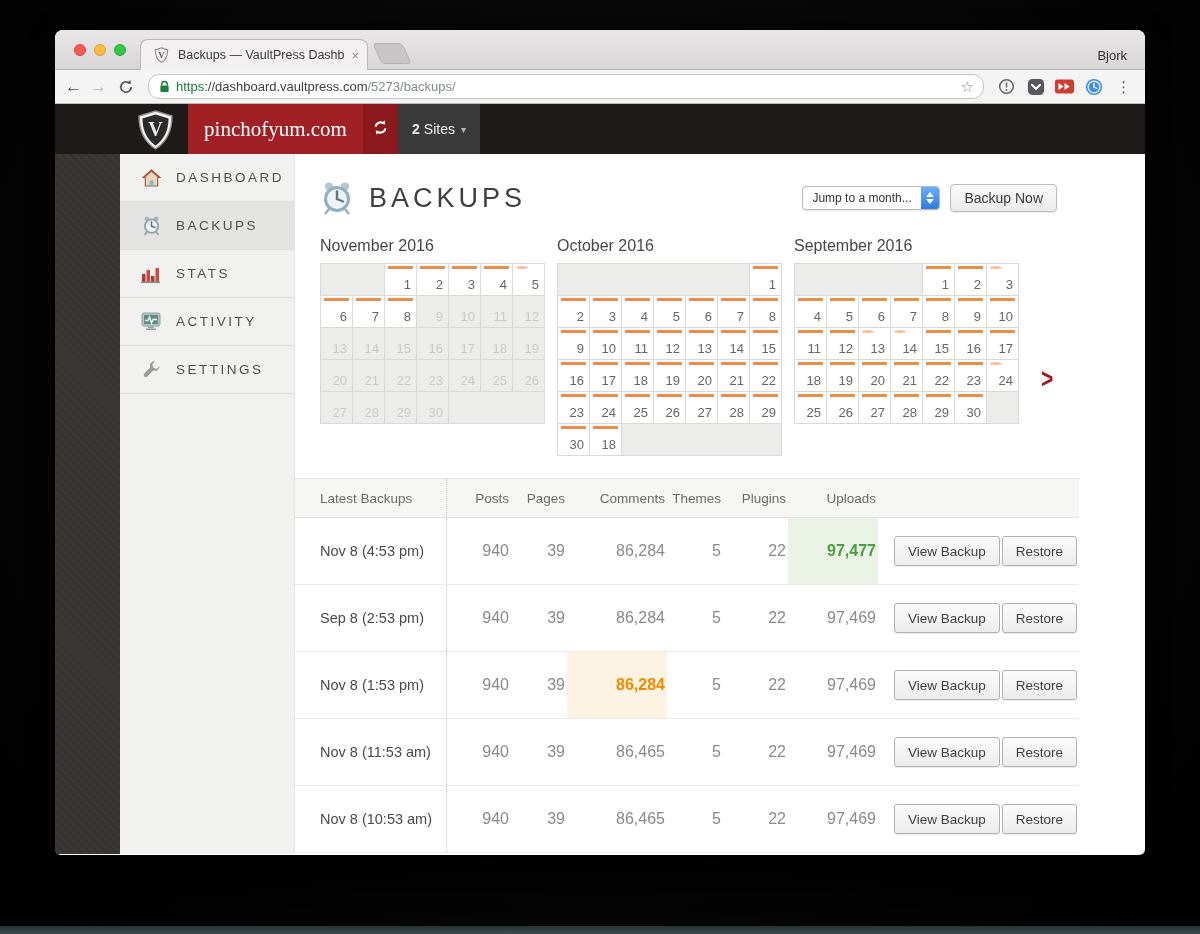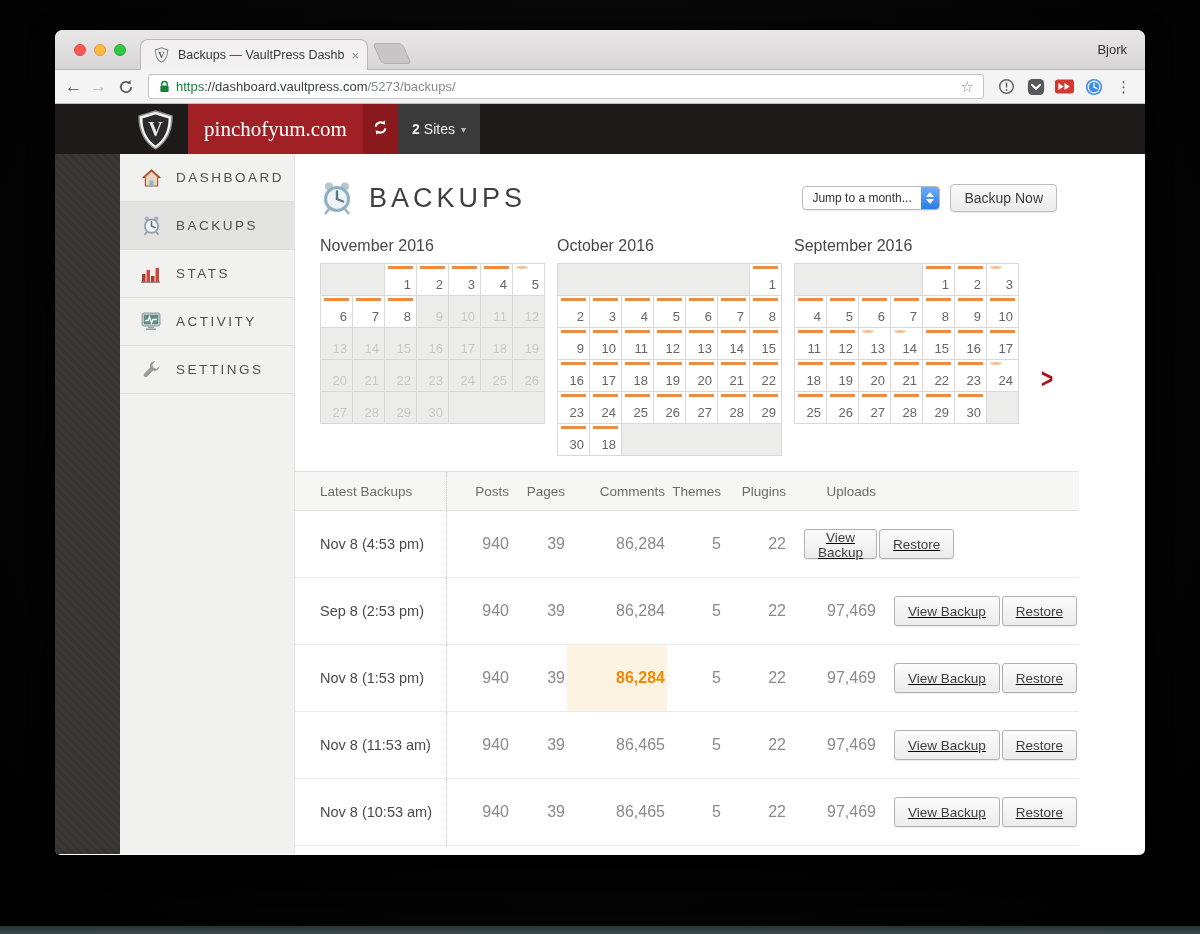--- a/index.html
+++ b/index.html
@@ -22,27 +22,27 @@
   .light.red    { background:#fc5753; border:1px solid #df4744; }
   .light.yellow { background:#fdbc40; border:1px solid #de9c34; }
   .light.green  { background:#33c748; border:1px solid #27aa35; }
   .tab { position:absolute; left:85px; bottom:-1px; width:228px; height:31px; background:#f2f0f0;
     border:1px solid #b9b7b7; border-bottom:none; border-radius:8px 8px 0 0;
     display:flex; align-items:center; padding:0 8px 0 10px; }
   .tab-title { flex:1; font-size:12.5px; color:#3a3a3a; white-space:nowrap; overflow:hidden; }
   .tab-close { font-size:13px; color:#8a8a8a; margin-left:6px; }
   .newtab-stub { position:absolute; left:322px; bottom:5px; width:30px; height:21px;
     background:#c7c5c5; border:1px solid #b2b0b0; border-radius:4px; transform:skewX(24deg); }
-  .user-label { position:absolute; right:18px; top:12px; font-size:13px; color:#2f2f2f; }
+  .user-label { position:absolute; right:18px; top:18px; font-size:13px; color:#2f2f2f; }
 
   .toolbar { height:34px; background:#f4f4f4; border-bottom:1px solid #bdbdbd;
     display:flex; align-items:center; padding:0 10px; gap:8px; }
   .nav-glyph { font-size:17px; line-height:1; }
   .back-g { color:#4d4d4d; } .fwd-g { color:#b8b8b8; }
-  .urlbar { flex:1; height:25px; background:#fff; border:1px solid #c4c4c4; border-radius:3px;
+  .urlbar { flex:1; height:25px; background:#fff; border:1px solid #c4c4c4; border-radius:11px;
     display:flex; align-items:center; padding:0 9px; margin:0 4px; }
   .url-text { font-size:13px; margin-left:6px; white-space:nowrap; overflow:hidden; flex:1; }
   .url-scheme { color:#188038; } .url-host { color:#3c4043; } .url-path { color:#85898d; }
   .star-glyph { color:#8a8a8a; font-size:15px; }
   .ext { width:21px; height:21px; display:flex; align-items:center; justify-content:center; }
   .menu-dots { font-size:15px; color:#555; letter-spacing:0; padding:0 4px; }
 
   
   .page { height:750px; display:flex; flex-direction:column; background:#fff; }
   .vp-topbar { position:relative; height:50px; background:#1d1a19; display:flex; align-items:stretch; flex-shrink:0; }
@@ -93,32 +93,32 @@
   .cal-cell { position:relative; background:#fff; display:flex; align-items:flex-end;
     justify-content:flex-end; padding:2px 5px 3px 2px; font-size:13px; color:#666; cursor:pointer; }
   .cal-cell .bar { position:absolute; top:2px; left:3px; right:3px; height:3px; background:#ef8c43; }
   .cal-cell .bar.light { background:#f6bd8e; }
   .cal-cell.disabled { background:#ececea; color:#c9c9c7; cursor:default; }
   .cal-cell.empty { background:#ececea; cursor:default; }
   .next-arrow { align-self:center; margin:64px 0 0 10px; color:#a8171e; font-size:21px;
     font-weight:bold; transform:scale(1,1.35); cursor:pointer; }
 
   
-  .backup-table { margin-top:15px; width:784px; }
+  .backup-table { margin-top:22px; width:784px; }
   .t-row { display:grid; grid-template-columns:152px 64px 56px 100px 56px 65px 90px 1fr; }
   .t-head { height:40px; background:#f6f6f4; border-top:1px solid #e3e3e1; border-bottom:1px solid #e3e3e1; }
   .t-head .cell { font-size:13.5px; color:#6b6b6b; }
   .cell { display:flex; align-items:center; }
   .c-date { padding-left:25px; border-right:1px dotted #c9c9c9; font-size:14.5px; color:#4a4a4a; }
   .c-num { justify-content:flex-end; padding-right:2px; font-size:16px; color:#8a8a8a; }
   .t-head .c-num { font-size:13.5px; color:#6b6b6b; }
   .body-row { height:67px; border-bottom:1px solid #eaeae8; }
   .hl-green  { background:#eaf3e6; color:#4a9e42; font-weight:bold; }
   .hl-orange { background:#fdf3e3; color:#f08a00; font-weight:bold; }
-  .c-actions { gap:2px; padding-left:16px;text-decoration:underline; }
+  .c-actions { gap:2px; padding-left:16px; }
   .tbl-btn { height:30px; padding:0 13px; font-size:13.5px; color:#3f3f3f;
     background:linear-gradient(#fbfbfb,#ececec); border:1px solid #b1b1b1; border-radius:3px;
     box-shadow:0 1px 1px rgba(0,0,0,.08); cursor:pointer; }
 </style>
 </head>
 <body>
 
 <div class="backdrop">
   <div class="window">
 
@@ -689,20 +689,21 @@
                 <div class="cell c-num">Uploads</div>
                 <div class="cell"></div>
               </div>
               <div class="t-row body-row">
                 <div class="cell c-date">Nov 8 (4:53 pm)</div>
                 <div class="cell c-num">940</div>
                 <div class="cell c-num">39</div>
                 <div class="cell c-num">86,284</div>
                 <div class="cell c-num">5</div>
                 <div class="cell c-num">22</div>
+                <div class="cell c-num hl-green">97,477</div>
                 <div class="cell c-actions">
                   <button class="tbl-btn">View Backup</button>
                   <button class="tbl-btn">Restore</button>
                 </div>
               </div>
               <div class="t-row body-row">
                 <div class="cell c-date">Sep 8 (2:53 pm)</div>
                 <div class="cell c-num">940</div>
                 <div class="cell c-num">39</div>
                 <div class="cell c-num">86,284</div>

